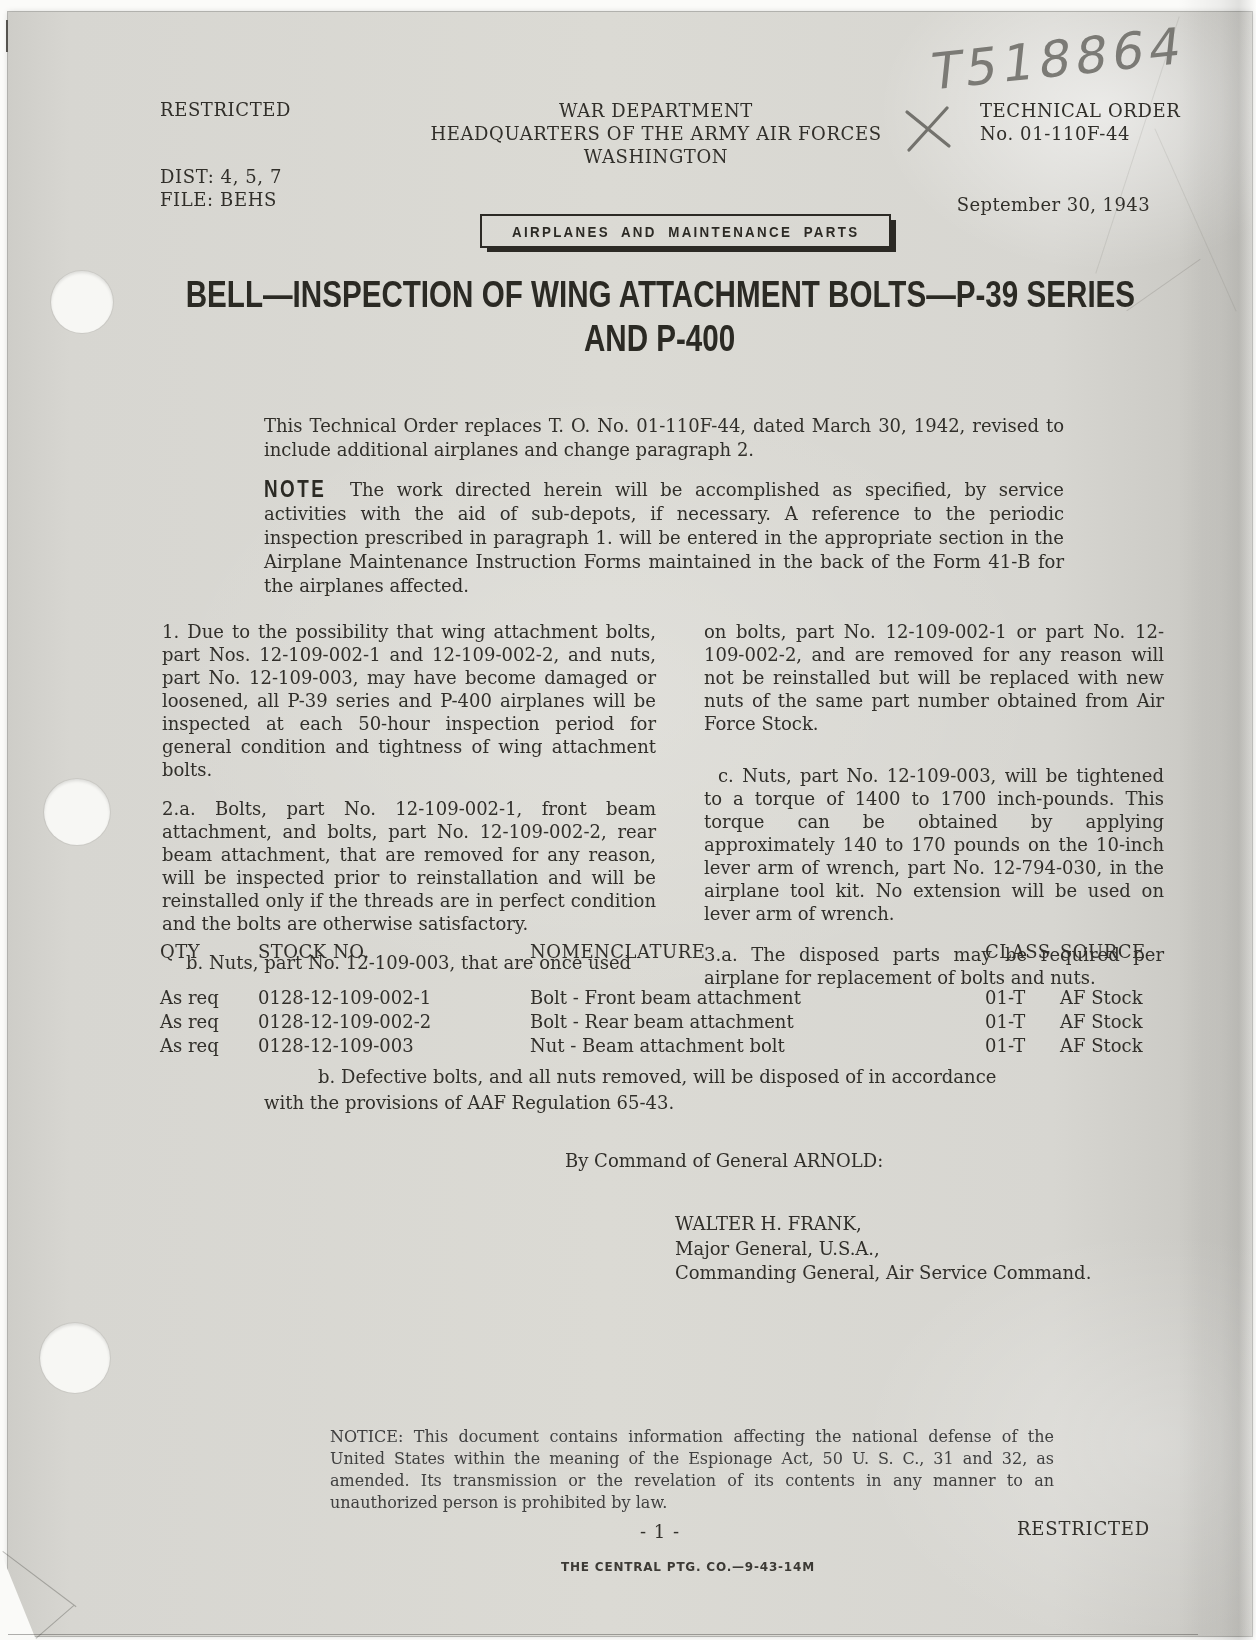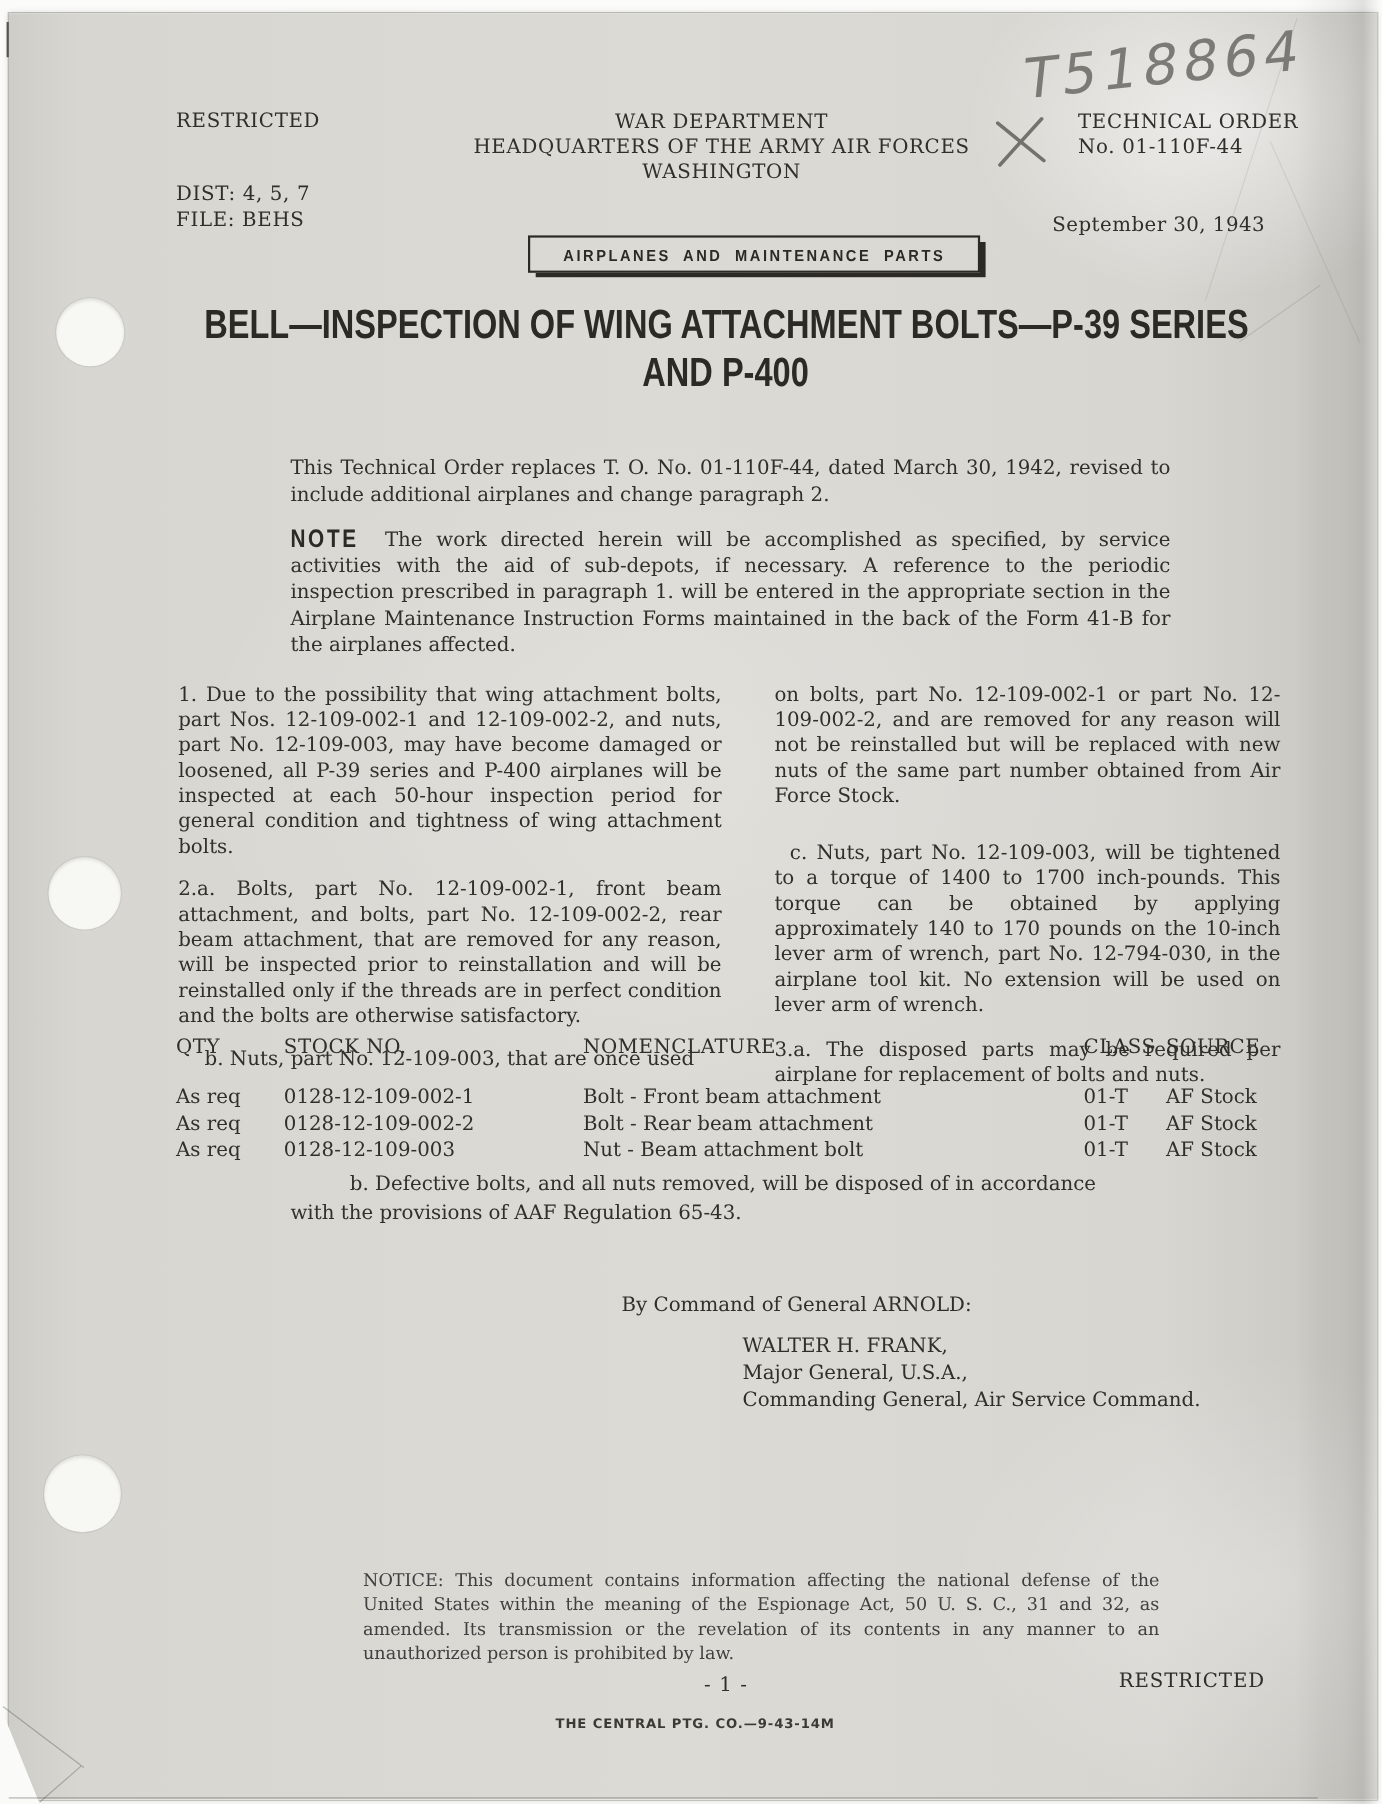--- a/index.html
+++ b/index.html
@@ -87,26 +87,26 @@
   .col-right p.pc{margin-bottom:18px;}
   .indent{text-indent:24px;}
   .indent-sm{text-indent:14px;}
   .u{text-underline-offset:2px;}
   
   .parts-table{left:160px;top:940px;width:1000px;font-size:18px;}
   .trow{display:grid;grid-template-columns:98px 272px 455px 75px 100px;line-height:24px;}
   .thead{letter-spacing:.5px;margin-bottom:22px;}
   
   .pb2{left:264px;top:1064px;width:770px;font-size:18px;line-height:26px;text-indent:54px;}
-  .command{left:565px;top:1150px;font-size:18px;margin-top:26px;}
+  .command{left:565px;top:1150px;font-size:18px;}
   .signature{left:675px;top:1212px;font-size:18px;line-height:24.5px;}
   .notice{left:330px;top:1426px;width:724px;font-size:16px;line-height:22px;text-align:justify;color:#404040;}
   .pagenum{left:560px;width:200px;text-align:center;top:1521px;font-size:18px;letter-spacing:1px;}
   .foot-restricted{right:106px;top:1518px;font-size:18px;letter-spacing:.8px;}
-  .printer{left:505px;top:1560px;font-family:"DejaVu Sans", sans-serif;font-weight:bold;
+  .printer{left:561px;top:1560px;font-family:"DejaVu Sans", sans-serif;font-weight:bold;
     font-size:12px;letter-spacing:.8px;color:#3c3a35;}
 </style>
 </head>
 <body>
 
 <div class="paper"></div>
 <div class="edge-right-shade"></div>
 <div class="crease c1"></div>
 <div class="crease c2"></div>
 <div class="crease c3"></div>

